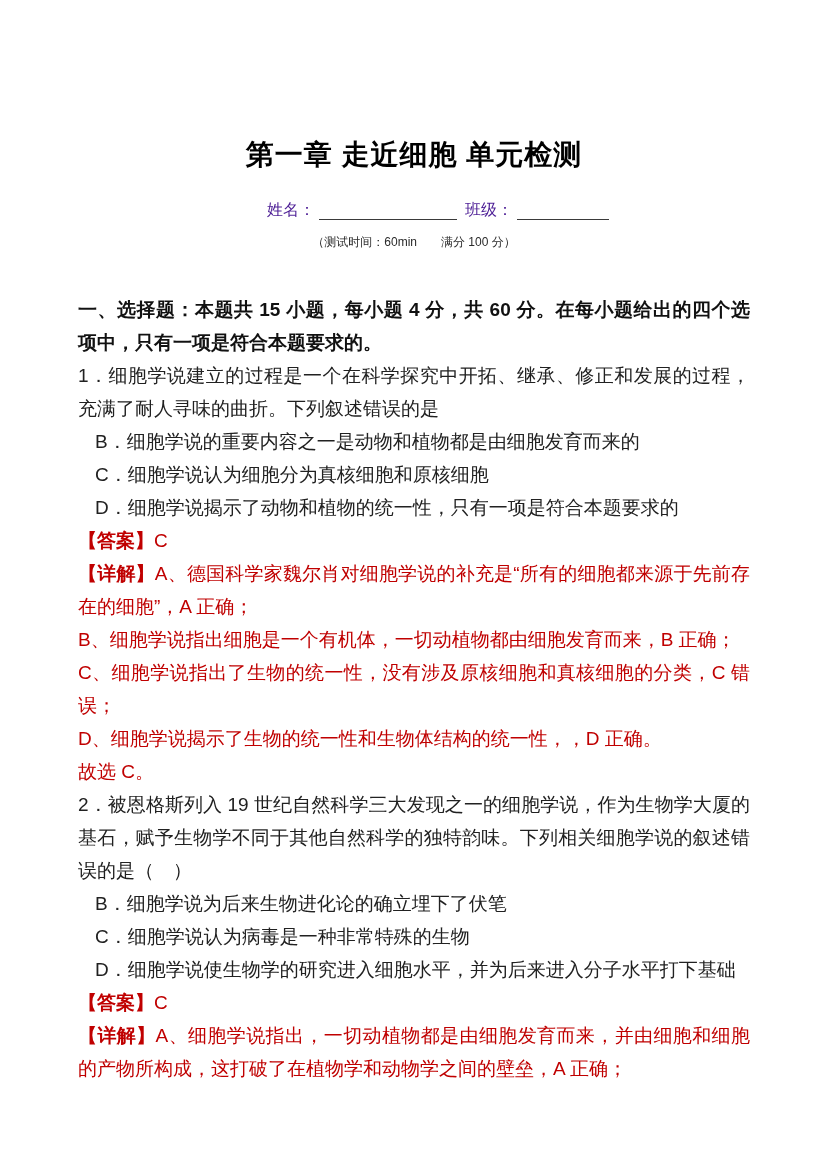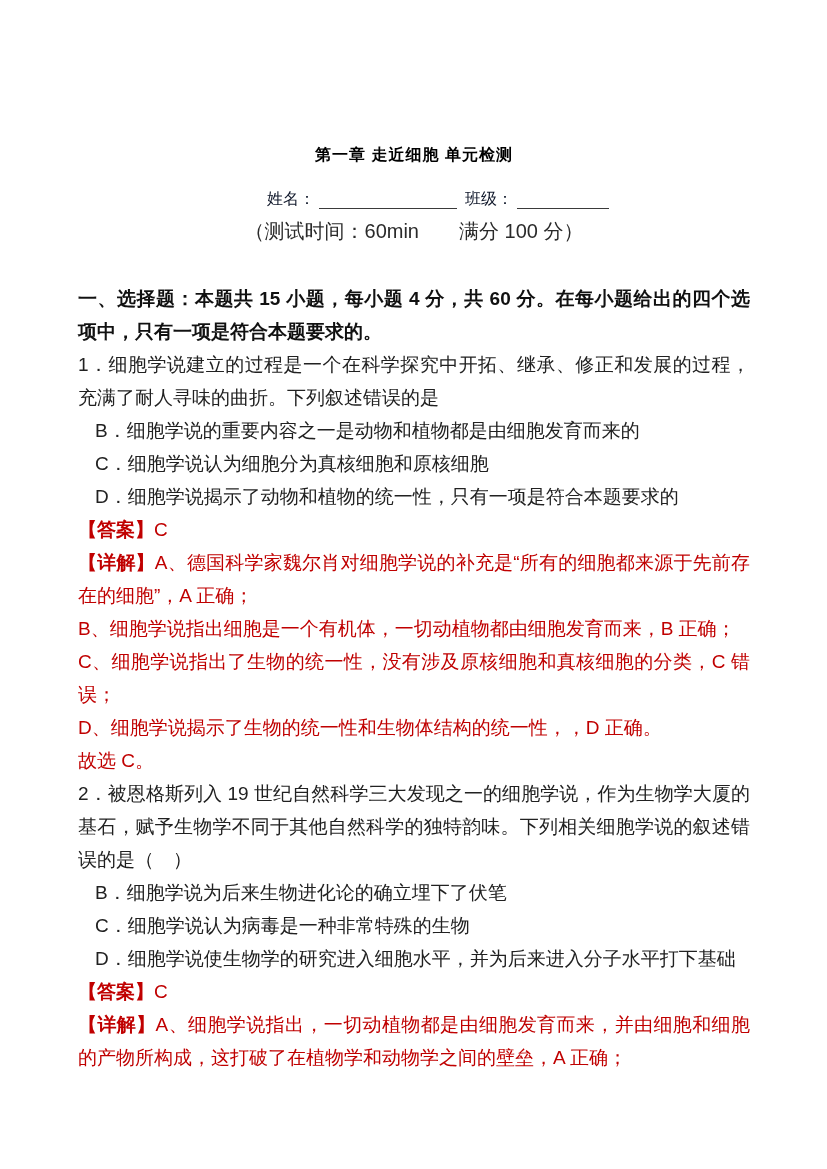--- a/index.html
+++ b/index.html
@@ -8,37 +8,37 @@
     width:827px;height:1169px;
     background:#ffffff;
     overflow:hidden;
     font-family:"Liberation Sans","DejaVu Sans",sans-serif;
     color:#212121;
   }
   .content{padding:0 77px 0 78px;}
   .doc-title{
     margin:140px 0 8px;
     text-align:center;
-    font-size:16px;line-height:30px;
+    font-size:28px;line-height:30px;
     font-weight:bold;color:#000000;
     letter-spacing:1px;
   }
   .name-row{
-    margin-top:17px;
+    margin-top:28px;
     display:flex;justify-content:center;align-items:flex-end;
     font-size:16px;line-height:24px;
     position:relative;left:24px;
-    color:#0f172a;
+    color:#4c1d95;
   }
   .blank{display:inline-block;border-bottom:1.5px solid #3a3a3a;height:20px;}
   .blank-name{width:138px;margin:0 8px 2px 4px;}
   .blank-class{width:92px;margin:0 0 2px 4px;}
   .test-info{
     margin-top:7px;text-align:center;
-    font-size:20px;line-height:27px;color:#2a2a2a;
+    font-size:12px;line-height:27px;color:#2a2a2a;
   }
   p{margin:0;font-size:19px;line-height:33px;text-align:justify;color:#212121;}
   .sec-heading{margin-top:37px;font-weight:bold;color:#111;}
   .opt{padding-left:17px;}
   .red{color:#c00000;}
   .red p, p.red{color:#c00000;}
   .lbl{font-weight:bold;}
 </style>
 </head>
 <body>

